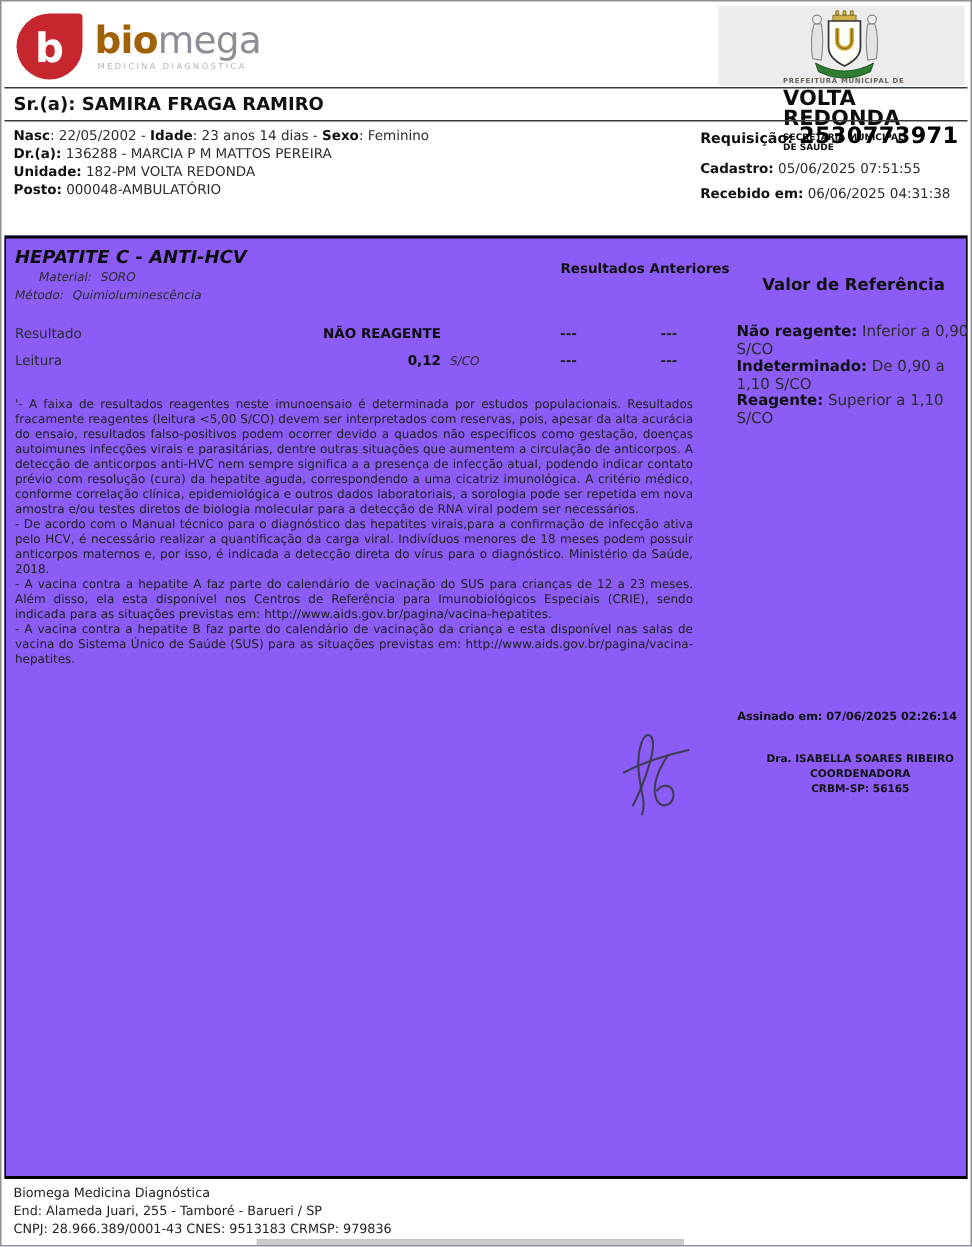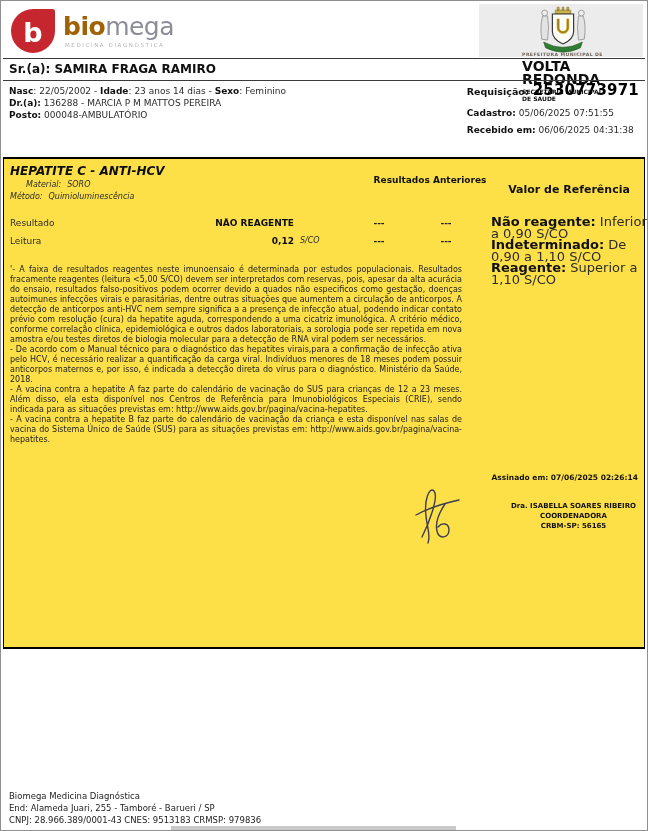--- a/index.html
+++ b/index.html
@@ -47,44 +47,44 @@
   .req-block { position:absolute; right:8px; top:80px; text-align:left; }
   .req-line1 { display:flex; align-items:baseline; justify-content:flex-end; gap:4px; }
   .req-label { font-size:9.5px; font-weight:bold; color:#111; }
   .req-number { font-size:15px; font-weight:bold; color:#000; letter-spacing:0.2px; }
   .req-line2 { margin-top:9px; font-size:9px; color:#2b2b2b; }
   .req-line3 { margin-top:7px; font-size:9px; color:#2b2b2b; }
   .req-line2 b, .req-line3 b { color:#111; }
 
   
   .exam-box {
-    position:absolute; left:2px; right:2px; top:156px; height:492px;
+    position:absolute; left:2px; right:2px; top:156px; height:629px;
     border-top:2px solid #000; border-bottom:2px solid #000;
     border-left:1px solid #000; border-right:1px solid #000;
-    background:#fde047;
+    background:#8b5cf6;
   }
   .exam-title { position:absolute; left:6px; top:5px; font-size:12px; font-weight:bold; font-style:italic; color:#0d0d0d; }
   .exam-meta { position:absolute; left:6px; font-size:8px; font-style:italic; color:#2b2b2b; }
   .exam-meta.material { top:21px;padding-left:16px; }
   .exam-meta.metodo { top:33px; }
   .exam-meta .lbl { margin-right:6px; }
 
   .col-prev { position:absolute; left:354px; width:144px; top:16px; font-size:9px; font-weight:bold; text-align:center; color:#111; }
   .col-ref  { position:absolute; left:487px; width:156px; top:24px; font-size:11px; font-weight:bold; text-align:center; color:#111; }
 
   .res-row { position:absolute; left:0; right:0; height:12px; }
   .res-row.row-0 { top:59px; }
   .res-row.row-1 { top:77px; }
   .res-label { position:absolute; left:6px; font-size:9px; color:#2b2b2b; }
   .res-value { position:absolute; left:100px; width:190px; text-align:right; font-size:9px; font-weight:bold; color:#0d0d0d; }
   .res-unit  { position:absolute; left:296px; font-size:8px; font-style:italic; color:#2b2b2b; }
   .res-prev1 { position:absolute; left:345px; width:60px; text-align:center; font-size:9px; font-weight:bold; color:#222; }
   .res-prev2 { position:absolute; left:412px; width:60px; text-align:center; font-size:9px; font-weight:bold; color:#222; }
 
-  .ref-block { position:absolute; left:487px; width:157px; top:57px; font-size:13px; line-height:11.5px; color:#2b2b2b; }
+  .ref-block { position:absolute; left:487px; width:157px; top:57px; font-size:10px; line-height:11.5px; color:#2b2b2b; }
   .ref-block b { color:#111; }
 
   .comments {
     position:absolute; left:6px; top:106px; width:452px;
     font-size:8px; line-height:10px; color:#222;
     text-align:justify; white-space:pre-line;
   }
 
   .signed-at { position:absolute; right:6px; top:314px; font-size:7.5px; font-weight:bold; color:#111; }
 
@@ -151,20 +151,23 @@
   <div class="rule rule-2"></div>
 
   <div class="patient-info">
     <div>
       <b>Nasc</b><span>: 22/05/2002 - </span><b>Idade</b><span>: 23 anos 14 dias  - </span><b>Sexo</b><span>: Feminino</span>
     </div>
     <div>
       <b>Dr.(a):</b><span> 136288 - MARCIA P M MATTOS PEREIRA</span>
     </div>
     <div>
+      <b>Unidade:</b><span> 182-PM VOLTA REDONDA</span>
+    </div>
+    <div>
       <b>Posto:</b><span> 000048-AMBULATÓRIO</span>
     </div>
   </div>
 
   <div class="req-block">
     <div class="req-line1">
       <span class="req-label">Requisição:</span>
       <span class="req-number">2530773971</span>
     </div>
     <div class="req-line2">

